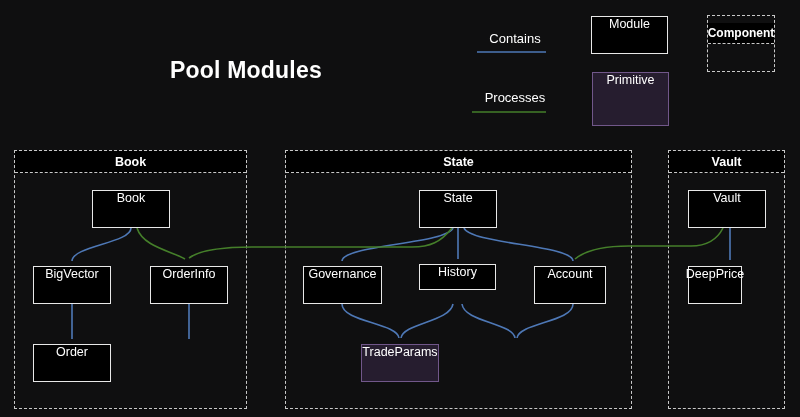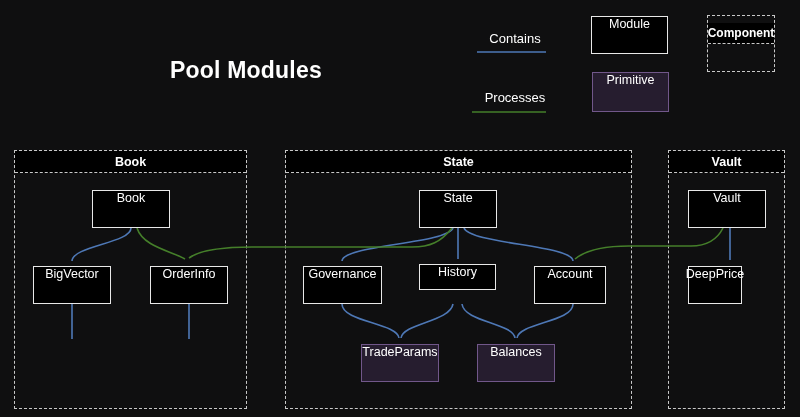--- a/index.html
+++ b/index.html
@@ -54,21 +54,21 @@
 <div class="canvas">
 
   <div class="title">Pool Modules</div>
 
   <div class="legend-label" style="left:480px;top:31px;width:70px;">Contains</div>
   <div class="legend-label" style="left:478px;top:90px;width:74px;">Processes</div>
 
   <div class="node" style="left:591px;top:16px;width:77px;height:38px;">
     <span>Module</span>
   </div>
-  <div class="node primitive" style="left:592px;top:72px;width:77px;height:40px;">
+  <div class="node primitive" style="left:592px;top:72px;width:77px;height:54px;">
     <span>Primitive</span>
   </div>
   <div class="component-box" style="left:707px;top:15px;width:68px;height:57px;">
     <div class="hdr">Component</div>
   </div>
 
   <div class="container" style="left:14px;top:150px;width:233px;height:259px;">
     <div class="hdr">Book</div>
   </div>
   <div class="container" style="left:285px;top:150px;width:347px;height:259px;">
@@ -110,39 +110,39 @@
 
   <div class="node" style="left:92px;top:190px;width:78px;height:38px;">
     <span>Book</span>
   </div>
   <div class="node" style="left:33px;top:266px;width:78px;height:38px;">
     <span>BigVector</span>
   </div>
   <div class="node" style="left:150px;top:266px;width:78px;height:38px;">
     <span>OrderInfo</span>
   </div>
+  <div class="node" style="left:33px;top:344px;width:78px;height:38px;">
+    <span>Order</span>
+  </div>
 
   <div class="node" style="left:419px;top:190px;width:78px;height:38px;">
     <span>State</span>
   </div>
   <div class="node" style="left:303px;top:266px;width:79px;height:38px;">
     <span>Governance</span>
   </div>
   <div class="node" style="left:419px;top:264px;width:77px;height:26px;">
     <span>History</span>
   </div>
   <div class="node" style="left:534px;top:266px;width:72px;height:38px;">
     <span>Account</span>
   </div>
   <div class="node primitive" style="left:361px;top:344px;width:78px;height:38px;">
     <span>TradeParams</span>
   </div>
-  <div class="node primitive" style="left:477px;top:344px;width:78px;height:38px;">
-    <span>Balances</span>
-  </div>
 
   <div class="node" style="left:688px;top:190px;width:78px;height:38px;">
     <span>Vault</span>
   </div>
   <div class="node" style="left:688px;top:266px;width:54px;height:38px;">
     <span>DeepPrice</span>
   </div>
 
 </div>
 

